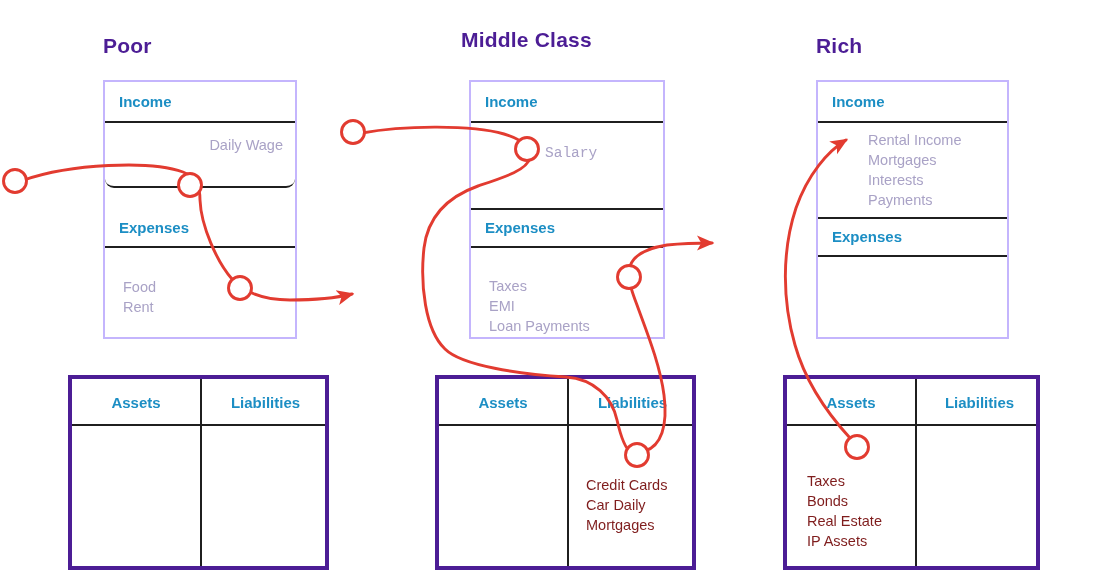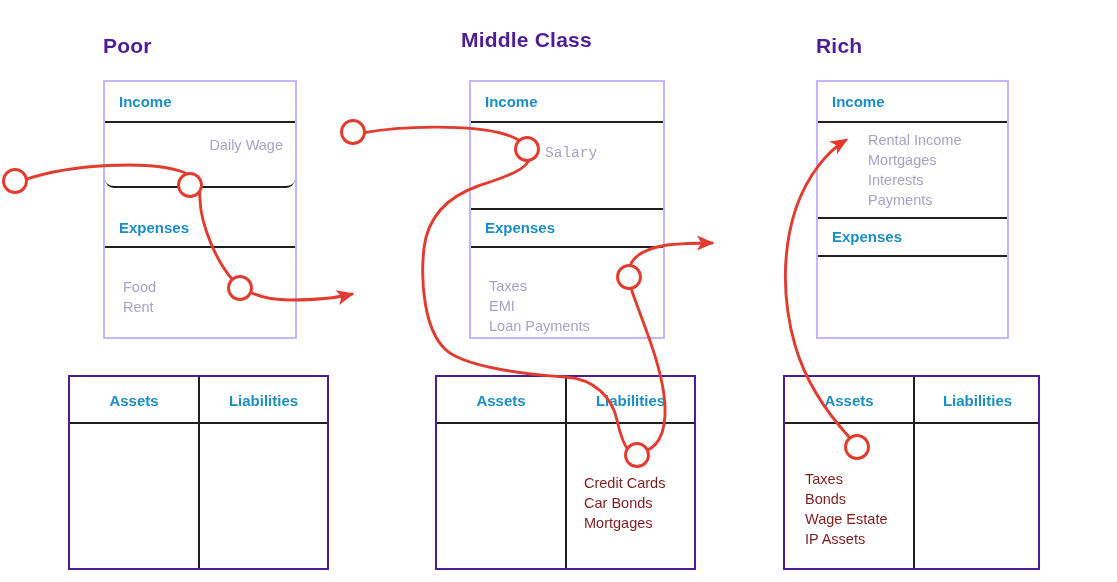--- a/index.html
+++ b/index.html
@@ -57,21 +57,21 @@
     font-size:14.5px;
     color:#a9a2c6;
     line-height:20px;
     white-space:nowrap;
   }
   .items.right{text-align:right;}
 
   
   .bs{
     position:absolute;
-    border:2px solid #4c1d95;
+    border:4px solid #4c1d95;
     box-sizing:border-box;
   }
   .bs .vline{
     position:absolute;
     top:0;bottom:0;
     width:2px;
     background:#1f1f1f;
   }
   .bs .hline{
     position:absolute;
@@ -162,21 +162,21 @@
   </div>
 
   <div class="bs" style="left:435px;top:375px;width:261px;height:195px;">
     <div class="vline" style="left:128px;"></div>
     <div class="hline" style="top:45px;"></div>
     <div class="bhdr" style="left:0;top:15px;width:128px;">Assets</div>
     <div class="bhdr" style="left:130px;top:15px;width:127px;">Liabilities</div>
     <div class="bitems" style="left:16px;top:60px;"></div>
     <div class="bitems" style="left:147px;top:96px;">
       <div>Credit Cards</div>
-      <div>Car Bonds</div>
+      <div>Car Daily</div>
       <div>Mortgages</div>
     </div>
   </div>
 
   <div class="stmt" style="left:816px;top:80px;width:193px;height:259px;">
     <div class="row hdr" style="top:0;height:41px;">
       <span>Income</span>
     </div>
     <div class="row body" style="top:41px;height:96px;">
       <div class="items" style="left:50px;top:7px;">
@@ -195,21 +195,21 @@
   </div>
 
   <div class="bs" style="left:783px;top:375px;width:257px;height:195px;">
     <div class="vline" style="left:128px;"></div>
     <div class="hline" style="top:45px;"></div>
     <div class="bhdr" style="left:0;top:15px;width:128px;">Assets</div>
     <div class="bhdr" style="left:130px;top:15px;width:125px;">Liabilities</div>
     <div class="bitems" style="left:20px;top:92px;">
       <div>Taxes</div>
       <div>Bonds</div>
-      <div>Wage Estate</div>
+      <div>Real Estate</div>
       <div>IP Assets</div>
     </div>
     <div class="bitems" style="left:146px;top:60px;"></div>
   </div>
 
   <svg id="flow" viewBox="0 0 1117 582">
     <defs>
       <marker id="ah" markerWidth="7" markerHeight="7" refX="5.2" refY="3" orient="auto" markerUnits="strokeWidth">
         <path d="M0,0.4 L6,3 L0,5.6 L1.5,3 Z" fill="#e23b30"></path>
       </marker>

